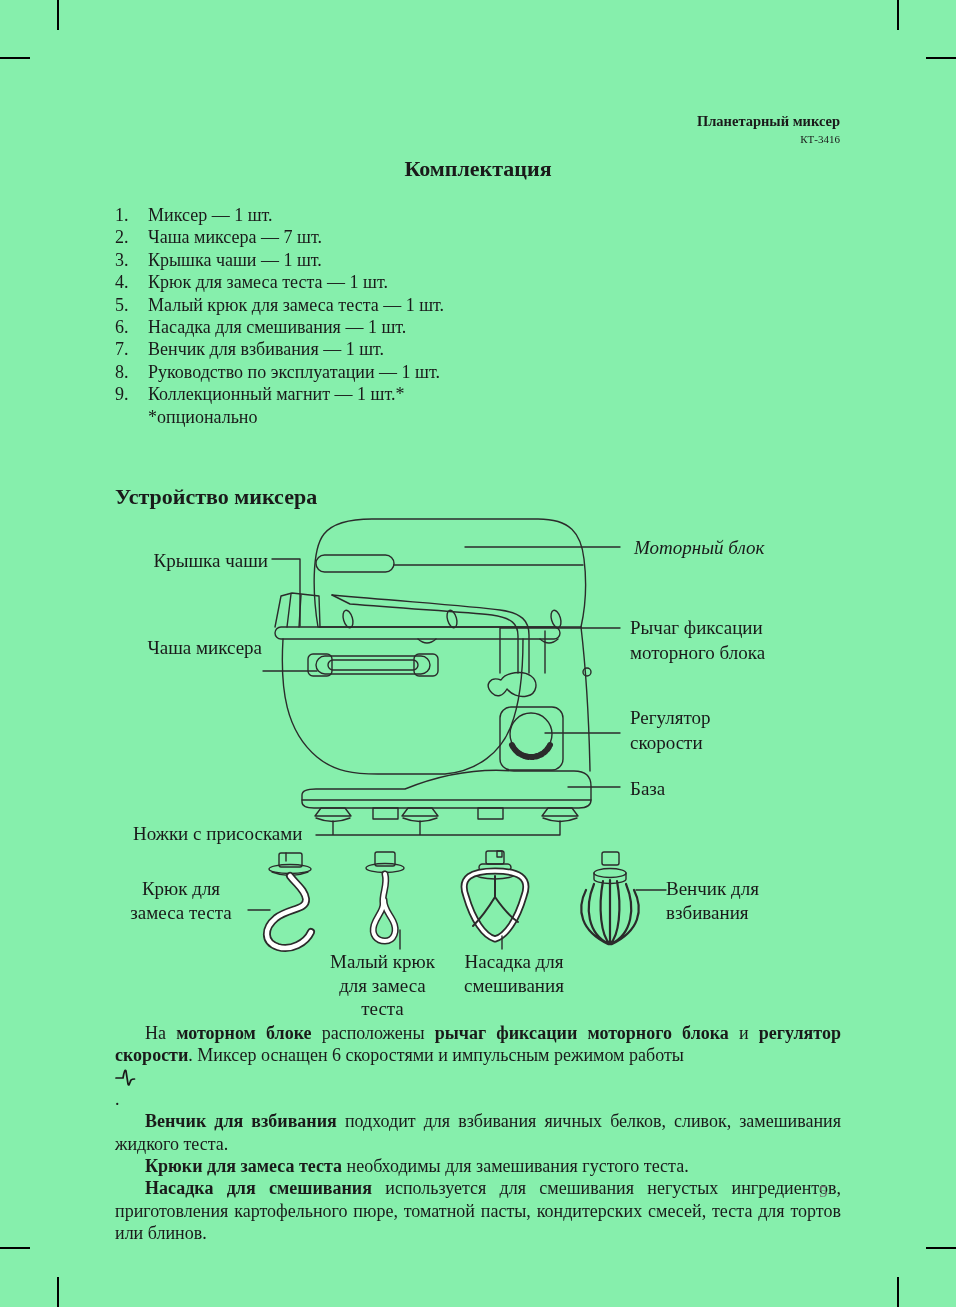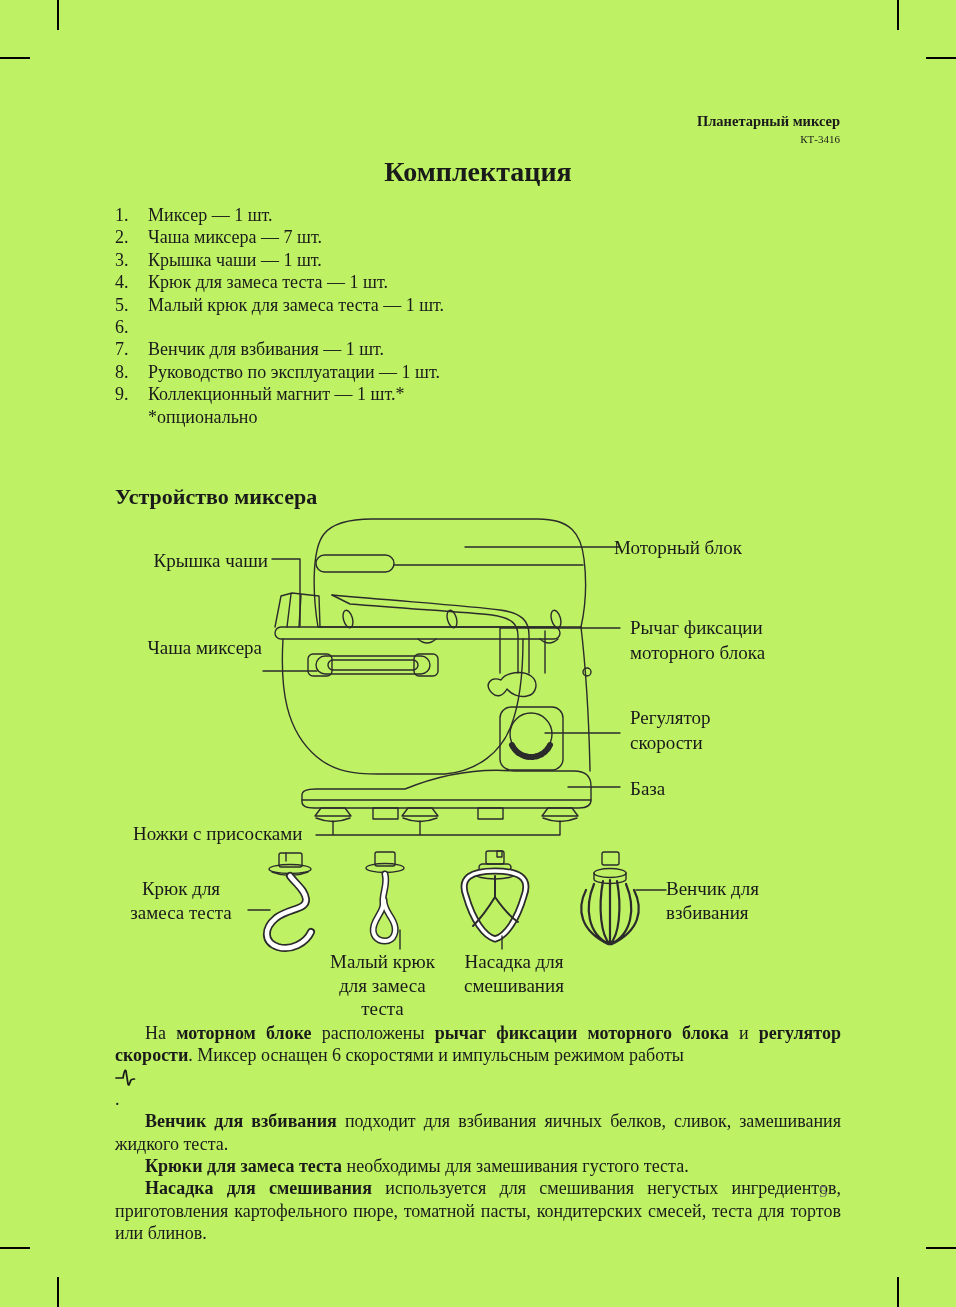--- a/index.html
+++ b/index.html
@@ -1,24 +1,24 @@
 <!DOCTYPE html>
 <html lang="ru"><head>
 <meta charset="utf-8">
 <style>
   html,body{margin:0;padding:0;background:#fff;}
-  .page{position:relative;width:956px;height:1307px;background:#bef264;overflow:hidden;
+  .page{position:relative;width:956px;height:1307px;background:#86efac;overflow:hidden;
         font-family:"Liberation Serif",serif;color:#1a1a1a;}
   .abs{position:absolute;}
   .crop{position:absolute;background:#000;}
   .hdr{position:absolute;right:116px;top:112px;text-align:right;line-height:18px;}
   .hdr .prod{font-weight:bold;font-size:14.5px;}
   .hdr .model{font-size:11px;}
   .kit-title{position:absolute;left:115px;top:156px;width:726px;text-align:center;
-             font-size:28px;font-weight:bold;}
+             font-size:22px;font-weight:bold;}
   .dev-title{position:absolute;left:115px;top:484px;width:726px;text-align:left;
              font-size:22px;font-weight:bold;}
   .plist{position:absolute;left:115px;top:204px;width:560px;font-size:18px;line-height:22.4px;}
   .plist .row{display:flex;}
   .plist .num{width:33px;flex:0 0 33px;}
   .plist .note{margin-left:33px;}
   .dlabel{position:absolute;font-size:19px;line-height:25px;}
   .alabel{position:absolute;font-size:19px;line-height:23.5px;}
   .body-text{position:absolute;left:115px;top:1022px;width:726px;font-size:18px;
              line-height:22.4px;text-align:justify;}
@@ -66,20 +66,21 @@
     <div class="row">
         <span class="num">4.</span>
         <span>Крюк для замеса теста — 1 шт.</span>
       </div>
     <div class="row">
         <span class="num">5.</span>
         <span>Малый крюк для замеса теста — 1 шт.</span>
       </div>
     <div class="row">
         <span class="num">6.</span>
+        <span>Насадка для смешивания — 1 шт.</span>
       </div>
     <div class="row">
         <span class="num">7.</span>
         <span>Венчик для взбивания — 1 шт.</span>
       </div>
     <div class="row">
         <span class="num">8.</span>
         <span>Руководство по эксплуатации — 1 шт.</span>
       </div>
     <div class="row">
@@ -141,21 +142,21 @@
       <path d="M345,42 L500,42"></path>
       <path d="M500,123 L380,123 L380,168"></path>
       <path d="M425,228 L500,228"></path>
       <path d="M448,282 L500,282"></path>
       <path d="M196,330 L440,330 M213,330 L213,316 M300,330 L300,316 M440,330 L440,316"></path>
     </g>
   </svg>
 
   <div class="dlabel" style="left:120px;top:548px;width:148px;text-align:right;">Крышка чаши</div>
   <div class="dlabel" style="left:120px;top:635px;width:142px;text-align:right;">Чаша миксера</div>
-  <div class="dlabel" style="left:614px;top:535px;width:180px;">Моторный блок</div>
+  <div class="dlabel" style="left:634px;top:535px;width:180px;font-style:italic;">Моторный блок</div>
   <div class="dlabel" style="left:630px;top:615px;width:165px;">Рычаг фиксации моторного блока</div>
   <div class="dlabel" style="left:630px;top:705px;width:120px;">Регулятор скорости</div>
   <div class="dlabel" style="left:630px;top:776px;width:120px;">База</div>
   <div class="dlabel" style="left:133px;top:821px;width:190px;">Ножки с присосками</div>
 
   <svg class="abs line-art" style="left:120px;top:848px;" width="720" height="170" viewBox="0 0 720 170">
 
     <g>
       <rect x="159" y="5" width="23" height="14" rx="2"></rect>
       <path d="M166,5 L166,13"></path>

